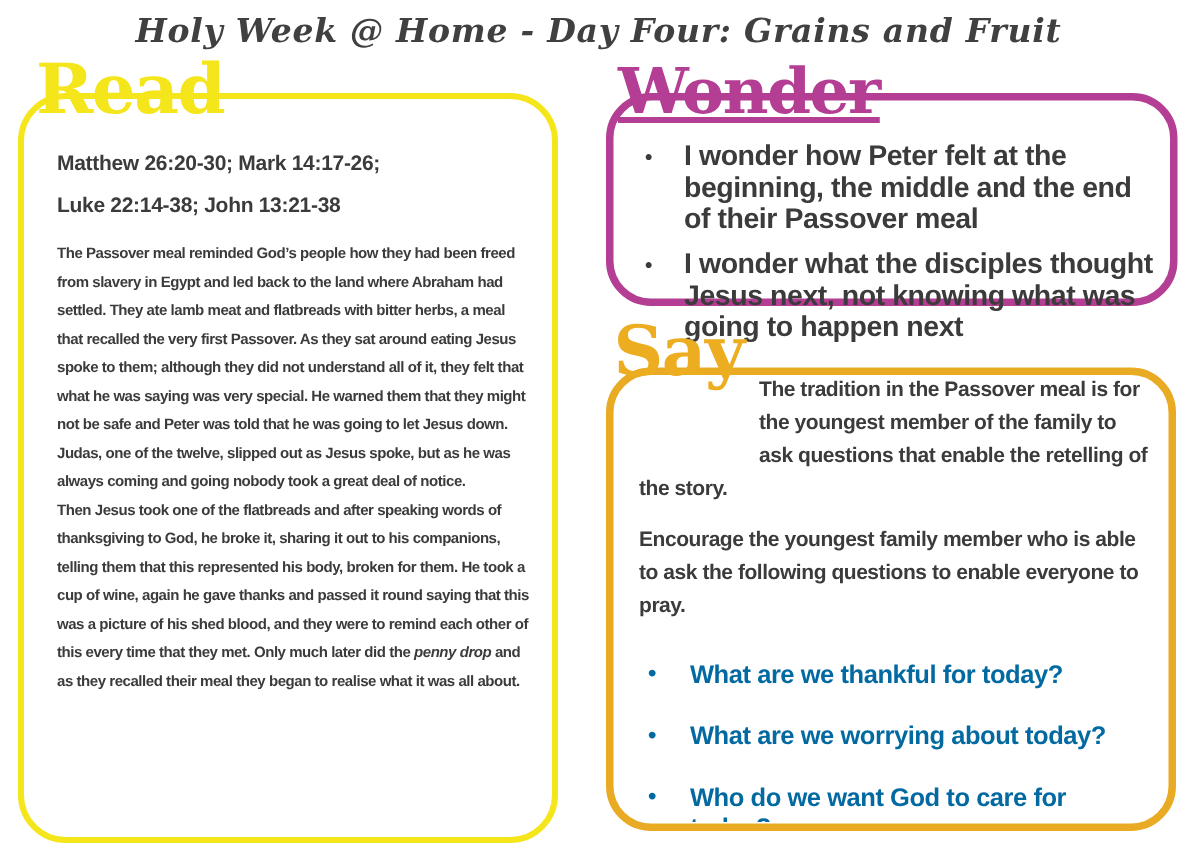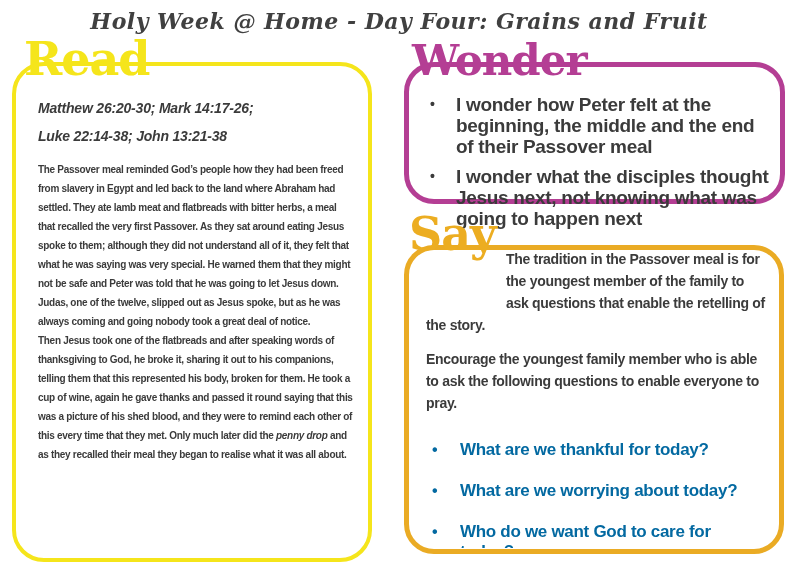--- a/index.html
+++ b/index.html
@@ -48,33 +48,32 @@
     border-radius: 30px;
   }
   .heading {
     position: absolute;
     font-family: "DejaVu Serif", serif;
     font-weight: bold;
     line-height: 1;
     letter-spacing: -1px;
   }
   .read-heading   { left: 24px;  top: 36px;  font-size: 46px; color: #F5E51B; }
-  .wonder-heading { left: 412px; top: 40px;  font-size: 42px; color: #B43E94; }
+  .wonder-heading { left: 412px; top: 40px;  font-size: 42px; color: #B43E94; text-decoration: underline; }
   .say-heading    { left: 409px; top: 211px; font-size: 46px; color: #ECAD21; }
 
   .read-content {
     position: absolute;
     left: 38px; top: 100px;
     width: 316px; height: 452px;
     overflow: hidden;
   }
   .refs {
     font-size: 14px;
     font-weight: bold;
-    font-style: italic;
     color: #3B3B3B;
     margin-bottom: 12px;
     letter-spacing: -0.2px;
   }
   .body-text {
     font-size: 10px;
     font-weight: bold;
     color: #3B3B3B;
     line-height: 19px;
     letter-spacing: -0.3px;

